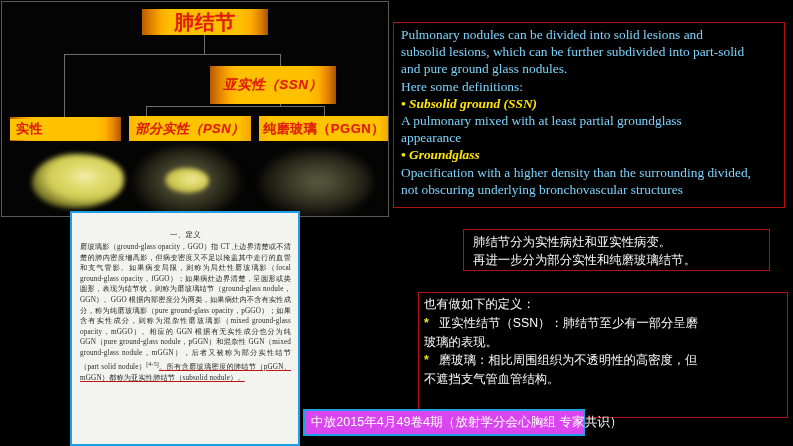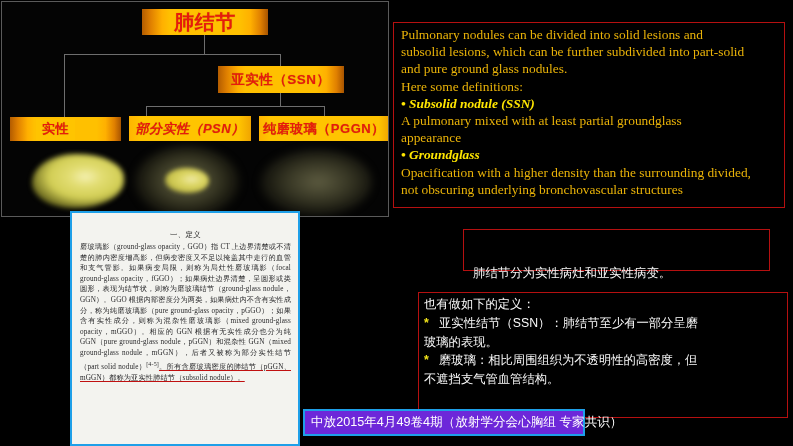--- a/index.html
+++ b/index.html
@@ -17,23 +17,23 @@
   
   .nodebox{position:absolute;box-sizing:border-box;
       background:linear-gradient(to right,#b35c00 0%,#e08000 7%,#ffb000 16%,#ffc000 22%,
                  #ffc000 78%,#ffb000 86%,#e08000 94%,#a85400 100%);
       display:flex;align-items:center;justify-content:center;}
   .nodebox .lbl{color:#e81a0c;font-weight:bold;white-space:nowrap;letter-spacing:.5px;
       text-shadow:0 0 1px rgba(0,0,0,.25);}
 
   #node-root{left:140px;top:7px;width:126px;height:26px;}
   #node-root .lbl{font-size:20px;}
-  #node-ssn{left:216px;top:64px;width:126px;height:27px;}
+  #node-ssn{left:208px;top:64px;width:126px;height:38px;font-style:italic;}
   #node-ssn .lbl{font-size:13.5px;}
-  #node-solid{left:8px;top:115px;width:111px;height:24px;justify-content:flex-start;padding-left:26px;}
+  #node-solid{left:8px;top:115px;width:111px;height:24px;justify-content:flex-start;}
   #node-solid .lbl{font-size:13px;background:#ffc400;padding:1px 6px 2px;}
   #node-psn{left:127px;top:114px;width:122px;height:25px;
       background:linear-gradient(to right,#ffb400 0%,#ffc400 10%,#ffc400 90%,#f0a400 100%);}
   #node-psn .lbl{font-size:13px;font-style:italic;}
   #node-pggn{left:257px;top:114px;width:130px;height:25px;
       background:linear-gradient(to right,#ffb400 0%,#ffc400 8%,#ffc400 92%,#f0a400 100%);}
   #node-pggn .lbl{font-size:13px;}
 
   
   .nodule{position:absolute;}
@@ -48,51 +48,51 @@
                rgba(120,118,40,.5) 85%,rgba(0,0,0,0) 100%);filter:blur(2.2px);}
   #nod-pggn{left:258px;top:148px;width:112px;height:66px;border-radius:50% 48% 52% 50%;
      background:radial-gradient(ellipse at 52% 48%,rgba(175,172,120,.52) 0%,
                rgba(128,126,82,.40) 40%,rgba(58,56,32,.16) 74%,rgba(0,0,0,0) 100%);filter:blur(4.5px);}
 
   
   #english-box{position:absolute;left:393px;top:22px;width:392px;height:186px;
      box-sizing:border-box;border:1.5px solid #b51010;background:#000;
      padding:3px 5px 0 7px;overflow:hidden;}
   #english-box p{margin:0;font-family:"Liberation Serif","DejaVu Serif",serif;
-     font-size:13.4px;line-height:17.2px;color:#eab308;}
+     font-size:13.4px;line-height:17.2px;color:#7dd3fc;}
   #english-box p.em{color:#ffe600;font-style:italic;font-weight:bold;}
 
   
   #scan-box{position:absolute;left:70px;top:211px;width:230px;height:235px;
      box-sizing:border-box;border:2.5px solid #1e9fe8;background:#f3f3ef;overflow:hidden;
      padding:16px 7px 0 8px;}
   #scan-box .scan-head{font-family:"Liberation Serif","DejaVu Serif",serif;
      font-size:7.4px;color:#1c1c1c;text-align:center;margin:1px 0 2px;letter-spacing:.3px;}
   #scan-box .scan-p{font-family:"Liberation Serif","DejaVu Serif",serif;
      font-size:7.2px;line-height:10.6px;color:#28282a;text-align:justify;
      letter-spacing:.15px;margin:0;filter:blur(.18px);}
   #scan-box .ul{text-decoration:underline;text-decoration-color:#c01010;
      text-decoration-thickness:1px;}
 
   
   #summary-box{position:absolute;left:463px;top:229px;width:307px;height:42px;
      box-sizing:border-box;border:1px solid #b51010;background:#000;
      padding:3px 0 0 9px;}
-  #summary-box div{color:#fafafa;font-size:12.4px;line-height:18px;white-space:nowrap;margin-top:31px;}
+  #summary-box div{color:#fafafa;font-size:12.4px;line-height:18px;white-space:nowrap;}
 
   
   #defs-box{position:absolute;left:418px;top:292px;width:370px;height:126px;
      box-sizing:border-box;border:1px solid #b51010;background:#000;
      padding:2px 0 0 5px;}
   #defs-box .dl{color:#fafafa;font-size:12.3px;line-height:18.8px;white-space:nowrap;}
   #defs-box .ast{color:#f2e41a;font-weight:bold;}
 
   
   #citation-box{position:absolute;left:303px;top:409px;width:282px;height:27px;
-     box-sizing:border-box;border:2px solid #1e9fe8;background:#6d28d9;
+     box-sizing:border-box;border:2px solid #1e9fe8;background:#d946ef;
      display:flex;align-items:center;padding-left:6px;}
   #citation-box span{color:#ffffff;font-size:12.6px;white-space:nowrap;}
 </style>
 </head>
 <body>
 
 <div id="stage">
 
   <div id="diagram-panel">
 
@@ -125,21 +125,21 @@
     <div class="nodebox" id="node-pggn">
       <span class="lbl">纯磨玻璃（PGGN）</span>
     </div>
   </div>
 
   <div id="english-box">
     <p>Pulmonary nodules can be divided into solid lesions and</p>
     <p>subsolid lesions, which can be further subdivided into part-solid</p>
     <p>and pure ground glass nodules.</p>
     <p>Here some definitions:</p>
-    <p class="em">• Subsolid nodule (SSN)</p>
+    <p class="em">• Subsolid ground (SSN)</p>
     <p>A pulmonary mixed with at least partial groundglass</p>
     <p>appearance</p>
     <p class="em">• Groundglass</p>
     <p>Opacification with a higher density than the surrounding divided,</p>
     <p>not obscuring underlying bronchovascular structures</p>
   </div>
 
   <div id="scan-box">
     <div class="scan-head">一、定义</div>
     <p class="scan-p"><span>磨玻璃影（ground-glass opacity，GGO）指 CT 上边界清楚或不清楚的肺内密度增高影，但病变密度又不足以掩盖其中走行的血管和支气管影。如果病变局限，则称为局灶性磨玻璃影（focal ground-glass opacity，fGGO）；如果病灶边界清楚，呈圆形或类圆形，表现为结节状，则称为磨玻璃结节（ground-glass nodule，GGN）。GGO 根据内部密度分为两类，如果病灶内不含有实性成分，称为纯磨玻璃影（pure ground-glass opacity，pGGO）；如果含有实性成分，则称为混杂性磨玻璃影（mixed ground-glass opacity，mGGO）。相应的 GGN 根据有无实性成分也分为纯 GGN（pure ground-glass nodule，pGGN）和混杂性 GGN（mixed ground-glass nodule，mGGN），后者又被称为部分实性结节（part solid nodule）</span><sup>[4-5]</sup><span class="ul">。所有含磨玻璃密度的肺结节（pGGN、mGGN）都称为亚实性肺结节（subsolid nodule）。</span></p>

